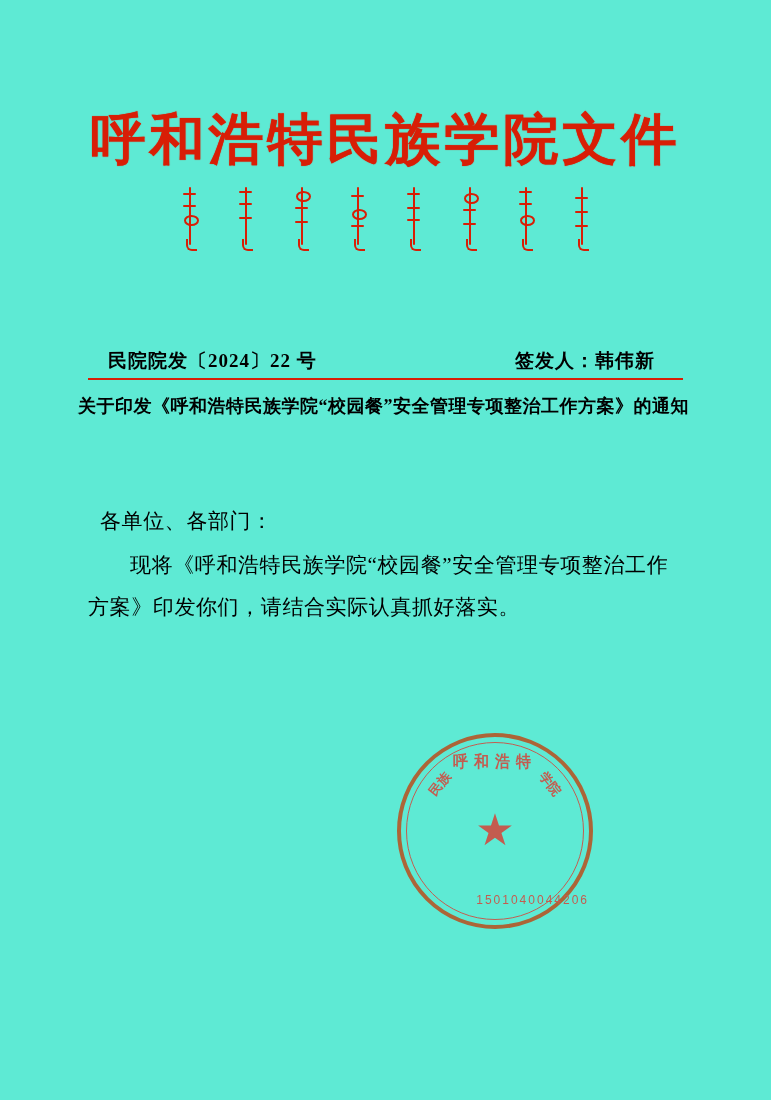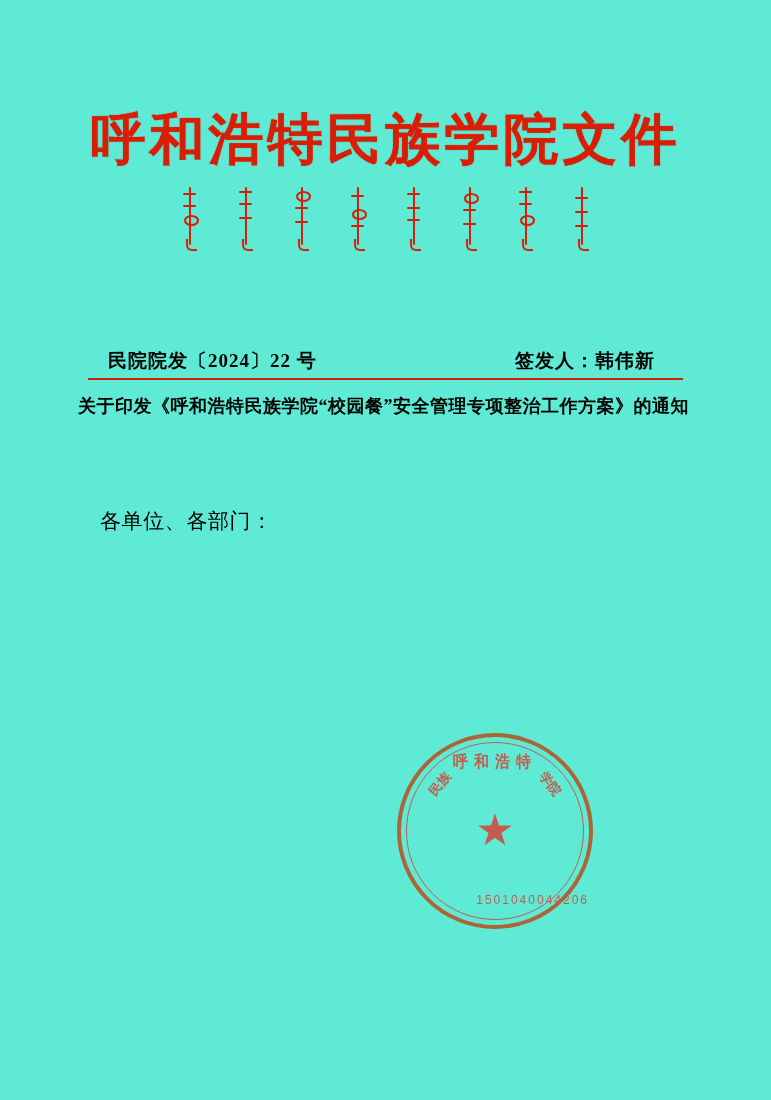--- a/index.html
+++ b/index.html
@@ -302,20 +302,21 @@
     <div class="docnum-left">民院院发〔2024〕22 号</div>
     <div class="docnum-right">签发人：韩伟新</div>
   </div>
 
   <div class="red-rule"></div>
 
   <div class="doc-title">关于印发《呼和浩特民族学院“校园餐”安全管理专项整治工作方案》的通知</div>
 
   <div class="body-text">
     <p class="salutation">各单位、各部门：</p>
+    <p class="para">现将《呼和浩特民族学院“校园餐”安全管理专项整治工作方案》印发你们，请结合实际认真抓好落实。</p>
   </div>
 
   <div class="seal">
     <div class="seal-inner"></div>
     <div class="seal-top-text">呼和浩特</div>
     <div class="seal-arc-left">民族</div>
     <div class="seal-arc-right">学院</div>
     <div class="star">★</div>
     <div class="seal-bottom-text">1501040044206</div>
   </div>

